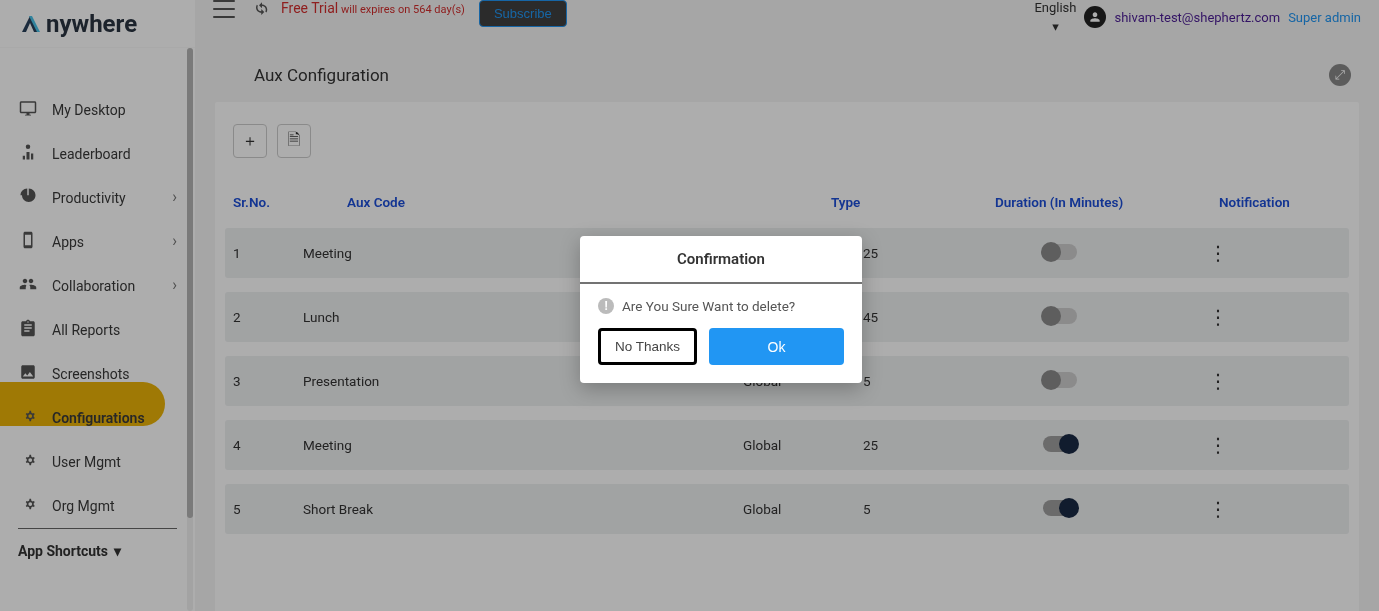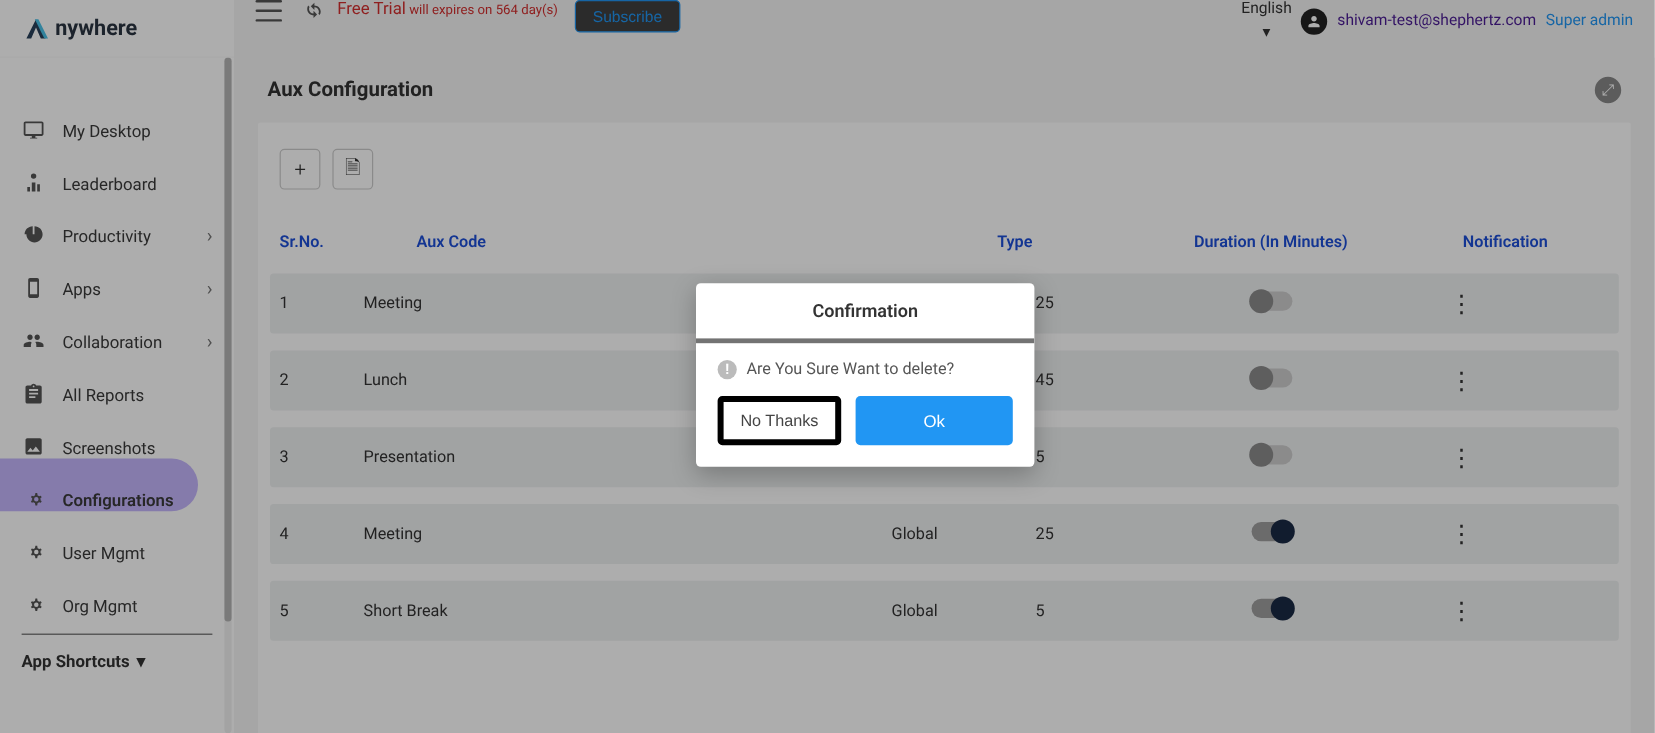--- a/index.html
+++ b/index.html
@@ -36,43 +36,43 @@
   }
   .topbar-right{margin-left:auto;display:flex;align-items:center;gap:8px;}
   .lang{font-size:13px;color:#333;display:flex;align-items:center;gap:4px;cursor:pointer;flex-direction:column;}
   .avatar{width:22px;height:22px;border-radius:50%;background:#222;display:flex;align-items:center;justify-content:center;}
   .avatar svg{fill:#fff;width:14px;height:14px;}
   .user-email{font-size:13px;color:#4c1d95;}
   .role-link{font-size:13px;color:#2196f3;}
 
   
   .logo-area{position:absolute;top:0;left:0;width:195px;height:48px;display:flex;align-items:center;padding-left:18px;background:#fff;border-bottom:1px solid rgba(0,0,0,0.02);}
-  .logo-text{font-weight:700;font-size:18px;color:#2a3441;}
+  .logo-text{font-weight:700;font-size:24px;color:#2a3441;}
   .logo-mark{width:24px;height:24px;margin-right:4px;}
 
   
   .sidebar{position:absolute;top:48px;left:0;width:195px;bottom:0;background:#fff;overflow:hidden;}
   .sb-track{position:absolute;top:0;right:2px;width:6px;bottom:0;background:rgba(0,0,0,0.06);border-radius:3px;}
   .sb-thumb{position:absolute;top:0;right:2px;width:6px;height:470px;background:rgba(0,0,0,0.25);border-radius:3px;}
   .sidebar-inner{padding:26px 0 0 0;}
   .nav-item{display:flex;align-items:flex-end;height:44px;padding:0 18px;color:#3a3a3a;font-size:14px;cursor:pointer;position:relative;}
-  .nav-item.active{background:#c4b5fd;border-radius:0 22px 22px 0;font-weight:600;margin-right:30px;}
+  .nav-item.active{background:#eab308;border-radius:0 22px 22px 0;font-weight:600;margin-right:30px;}
   .nav-item .nicon{width:20px;height:20px;margin-right:14px;display:flex;align-items:center;justify-content:center;color:#555;}
   .nav-item .chev{position:absolute;right:18px;color:#777;font-size:16px;}
   .nav-divider{border:0;border-top:1px solid #666;margin:14px 18px 0 18px;}
   .app-shortcuts{padding:14px 18px;font-weight:700;font-size:14px;display:flex;align-items:center;gap:6px;cursor:pointer;}
 
   
   .main{
     position:absolute;top:48px;left:195px;right:0;bottom:0;
     padding:12px 0 0 0;
     overflow:hidden;
   }
   .page-head{display:flex;align-items:center;padding:4px 28px 16px 28px;}
-  .page-head h2{font-size:17px;font-weight:700;color:#333;}
+  .page-head h2{font-size:17px;font-weight:400;color:#333;margin-left:31px;}
   .page-head .expand{margin-left:auto;width:22px;height:22px;border-radius:50%;background:#888;color:#fff;display:flex;align-items:center;justify-content:center;font-size:13px;cursor:pointer;}
 
   .panel{background:#fff;margin:0 20px;border-radius:2px;padding:22px 0 20px 0; height:520px;}
   .panel-toolbar{display:flex;gap:10px;padding:0 18px 26px 18px;}
   .tool-btn{width:34px;height:34px;border:1px solid #ccc;border-radius:4px;background:#fff;display:flex;align-items:center;justify-content:center;cursor:pointer;font-size:16px;color:#333;}
 
   .thead,.trow{display:grid;grid-template-columns:70px 440px 120px 180px 120px 110px;align-items:center;padding:0 18px;}
   .thead{color:#1d4ed8;font-weight:600;font-size:13.5px;height:36px;gap:44px;}
   .rows{padding:8px 10px 0 10px;display:flex;flex-direction:column;gap:14px;}
   .trow{background:#eef0f1;border-radius:3px;height:50px;font-size:13.5px;color:#333;padding:0 8px;}
@@ -85,25 +85,25 @@
   .kebab{font-size:20px;color:#333;cursor:pointer;text-align:center;}
 
   
   .modal{
     position:absolute;z-index:60;
     left:580px;top:236px;width:282px;
     background:#fff;border-radius:4px;
     box-shadow:0 6px 20px rgba(0,0,0,0.25);
     overflow:hidden;
   }
-  .modal-title{padding:14px 0;text-align:center;font-weight:600;color:#333;border-bottom:4px solid #737373;font-size:15px;}
+  .modal-title{padding:14px 0;text-align:center;font-weight:600;color:#333;border-bottom:2px solid #737373;font-size:15px;}
   .modal-body{padding:14px 18px;display:flex;align-items:center;gap:8px;color:#555;font-size:13.5px;}
   .modal-body .info{width:16px;height:16px;border-radius:50%;background:#bbb;color:#fff;display:flex;align-items:center;justify-content:center;font-size:12px;font-weight:700;}
   .modal-actions{display:flex;gap:12px;padding:0 18px 18px 18px;}
-  .btn-outline{flex:0 0 auto;border:5px solid #000000;background:#fff;border-radius:4px;padding:8px 14px;font-size:13.5px;cursor:pointer;color:#444;}
+  .btn-outline{flex:0 0 auto;border:3px solid #000000;background:#fff;border-radius:4px;padding:8px 14px;font-size:13.5px;cursor:pointer;color:#444;}
   .btn-primary{flex:1;border:none;background:#2196f3;color:#fff;border-radius:4px;padding:8px 0;font-size:14px;cursor:pointer;}
 </style>
 </head>
 <body>
 
 <div class="logo-area">
   <svg class="logo-mark" viewBox="0 0 24 24">
     <path d="M4 20 L12 4 L20 20 L16 20 L12 11 L8 20 Z" fill="#28405a"></path>
     <path d="M11 4 L14 4 L22 20 L19 20 Z" fill="#4ac2e8"></path>
   </svg>

